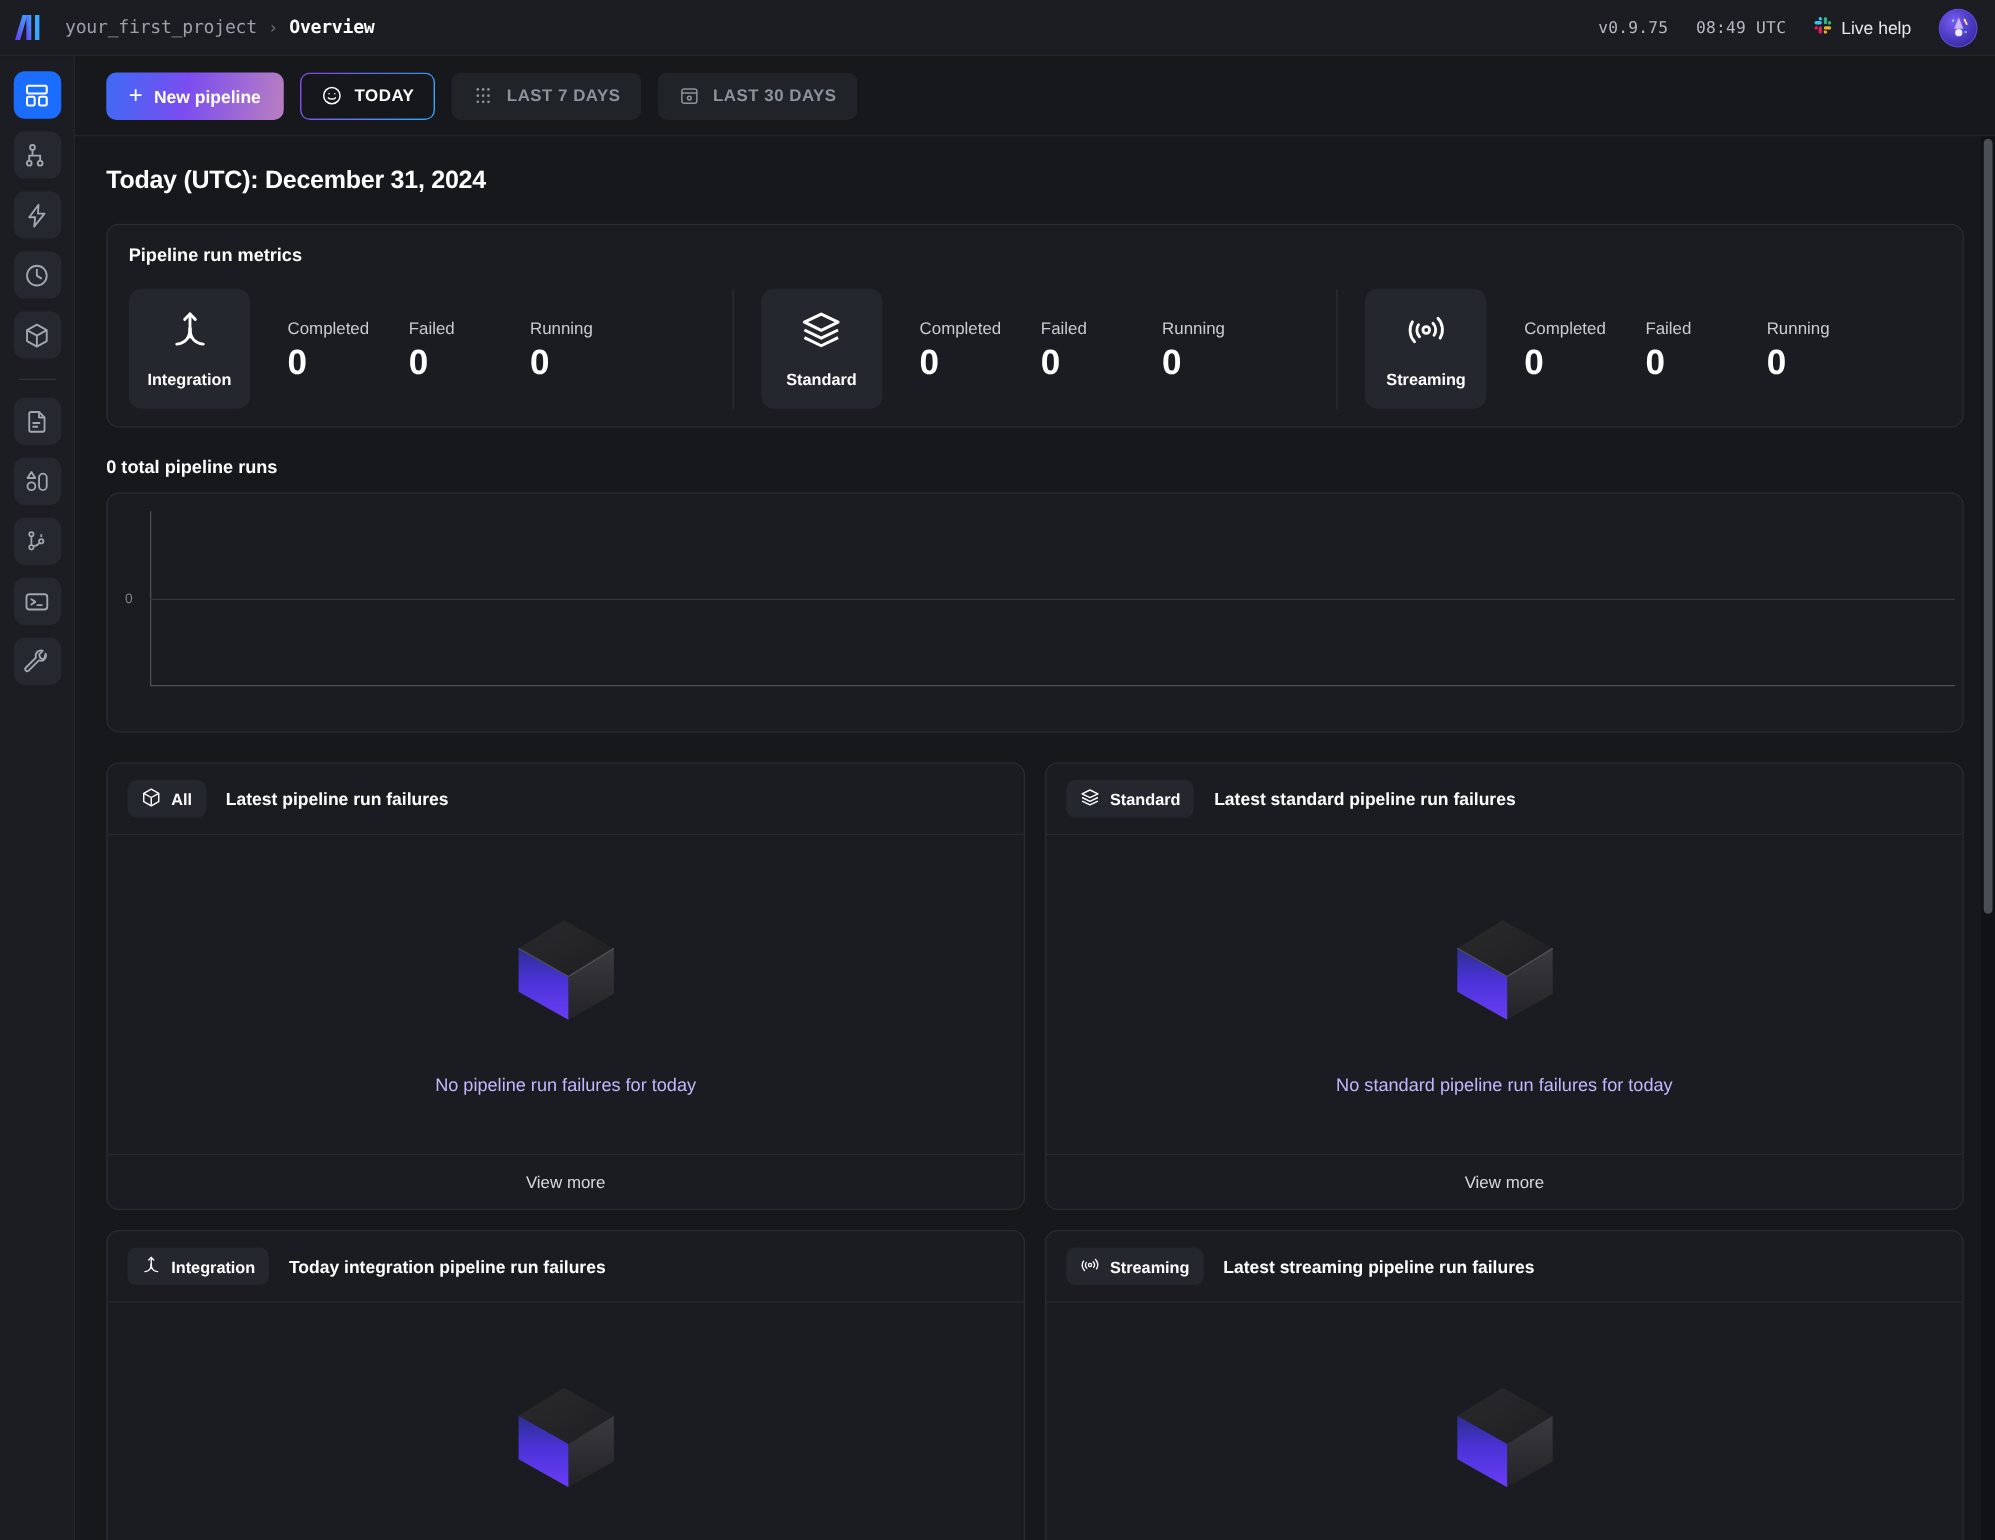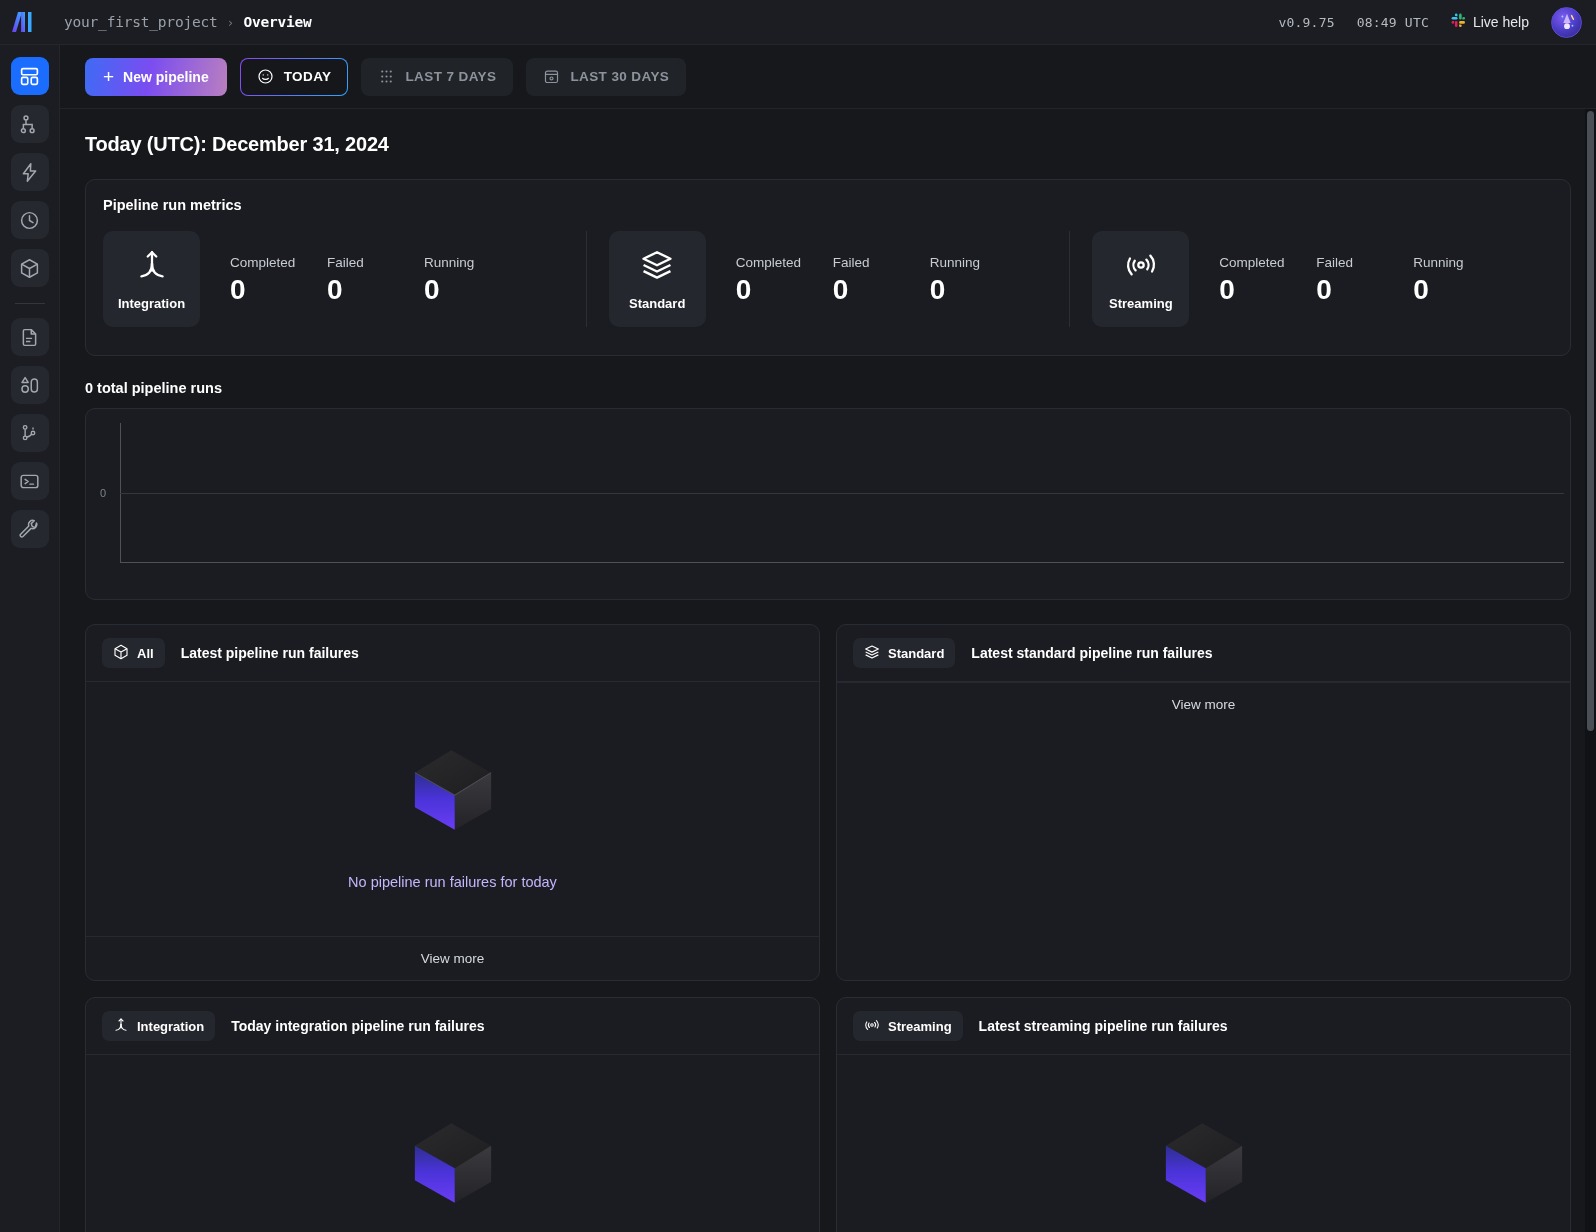--- a/index.html
+++ b/index.html
@@ -11,21 +11,20 @@
   }
   .app { display: flex; flex-direction: column; width: 1596px; height: 1232px; }
 
   
   .topbar {
     height: 45px; min-height: 45px;
     background: #1b1d22;
     display: flex; align-items: center;
     padding: 0 14px 0 10px;
     border-bottom: 1px solid #24262b;
-    gap: 12px;
   }
   .logo-mark { width: 26px; height: 26px; margin-right: 16px; display:flex; align-items:center; }
   .breadcrumb { display: flex; align-items: center; gap: 9px; font-family: "DejaVu Sans Mono", monospace; font-size: 14.5px; }
   .bc-project { color: #9ba1ab; letter-spacing: -0.2px; }
   .bc-sep { color: #6d737d; font-size: 13px; }
   .bc-current { color: #ffffff; font-weight: bold; letter-spacing: -0.2px; }
   .topbar-right { margin-left: auto; display: flex; align-items: center; gap: 22px; }
   .tb-version, .tb-clock { font-family: "DejaVu Sans Mono", monospace; font-size: 13px; color: #b5bac2; letter-spacing: 0.2px; }
   .tb-help { display: flex; align-items: center; gap: 7px; color: #e6e8ec; font-size: 14px; }
   .avatar {
@@ -78,21 +77,21 @@
     background-origin: border-box; background-clip: padding-box, border-box;
   }
   .chip svg { display:block; }
 
   .scrollarea { flex: 1; overflow: hidden; position: relative; padding: 0 0 0 0; }
   .content { padding: 24px 25px 0 25px; }
   .page-title { font-size: 20px; font-weight: bold; color: #fff; margin-bottom: 23px; letter-spacing: -0.2px; }
 
   
   .card { background: #1a1c21; border: 1px solid #292c32; border-radius: 10px; }
-  .metrics-card { padding: 17px 17px 28px 17px; }
+  .metrics-card { padding: 17px 17px 14px 17px; }
   .metrics-title { font-size: 14.5px; font-weight: bold; color: #fff; margin-bottom: 18px; }
   .metrics-row { display: flex; align-items: stretch; }
   .metric-group { display: flex; align-items: center; flex: 1; }
   .metric-group + .metric-group { border-left: 1px solid #2b2e34; padding-left: 0; }
   .type-tile {
     width: 97px; height: 96px; border-radius: 10px; background: #24272d;
     display: flex; flex-direction: column; align-items: center; justify-content: center;
     gap: 10px; flex-shrink: 0; cursor: pointer; margin-left: 22px;
   }
   .metric-group:first-child .type-tile { margin-left: 0; }
@@ -466,20 +465,31 @@
                     <svg width="16" height="16" viewBox="0 0 24 24" fill="none" stroke="#fff" stroke-width="1.7" stroke-linejoin="round">
                       <path d="M12 3 L21.5 7.6 L12 12.2 L2.5 7.6 Z"></path>
                       <path d="M2.5 12 L12 16.6 L21.5 12"></path>
                       <path d="M2.5 16.3 L12 20.9 L21.5 16.3"></path>
                     </svg>
                   </span>
                   <span>Standard</span>
                 </div>
                 <div class="panel-head-title">Latest standard pipeline run failures</div>
               </div>
+              <div class="panel-body">
+                <span>
+                  <svg width="104" height="104" viewBox="0 0 120 120">
+                    <path d="M58 14 L104 40 L62 66 L16 40 Z" fill="url(#cubeTop)"></path>
+                    <path d="M104 40 L104 82 L62 106 L62 66 Z" fill="url(#cubeRight)"></path>
+                    <path d="M16 40 L62 66 L62 106 L16 80 Z" fill="url(#cubeLeft)"></path>
+                    <path d="M16 40 L62 66 L104 40" fill="none" stroke="#4f4f57" stroke-width="1.2"></path>
+                  </svg>
+                </span>
+                <div class="empty-text">No standard pipeline run failures for today</div>
+              </div>
               <div class="panel-foot">View more</div>
             </div>
 
             <div class="panel">
               <div class="panel-head">
                 <div class="pill">
                   <span>
                     <svg width="16" height="16" viewBox="0 0 24 24" fill="none" stroke="#fff" stroke-width="1.6" stroke-linecap="round">
                       <path d="M12 3 V16"></path>
                       <path d="M9 6 L12 3 L15 6"></path>

